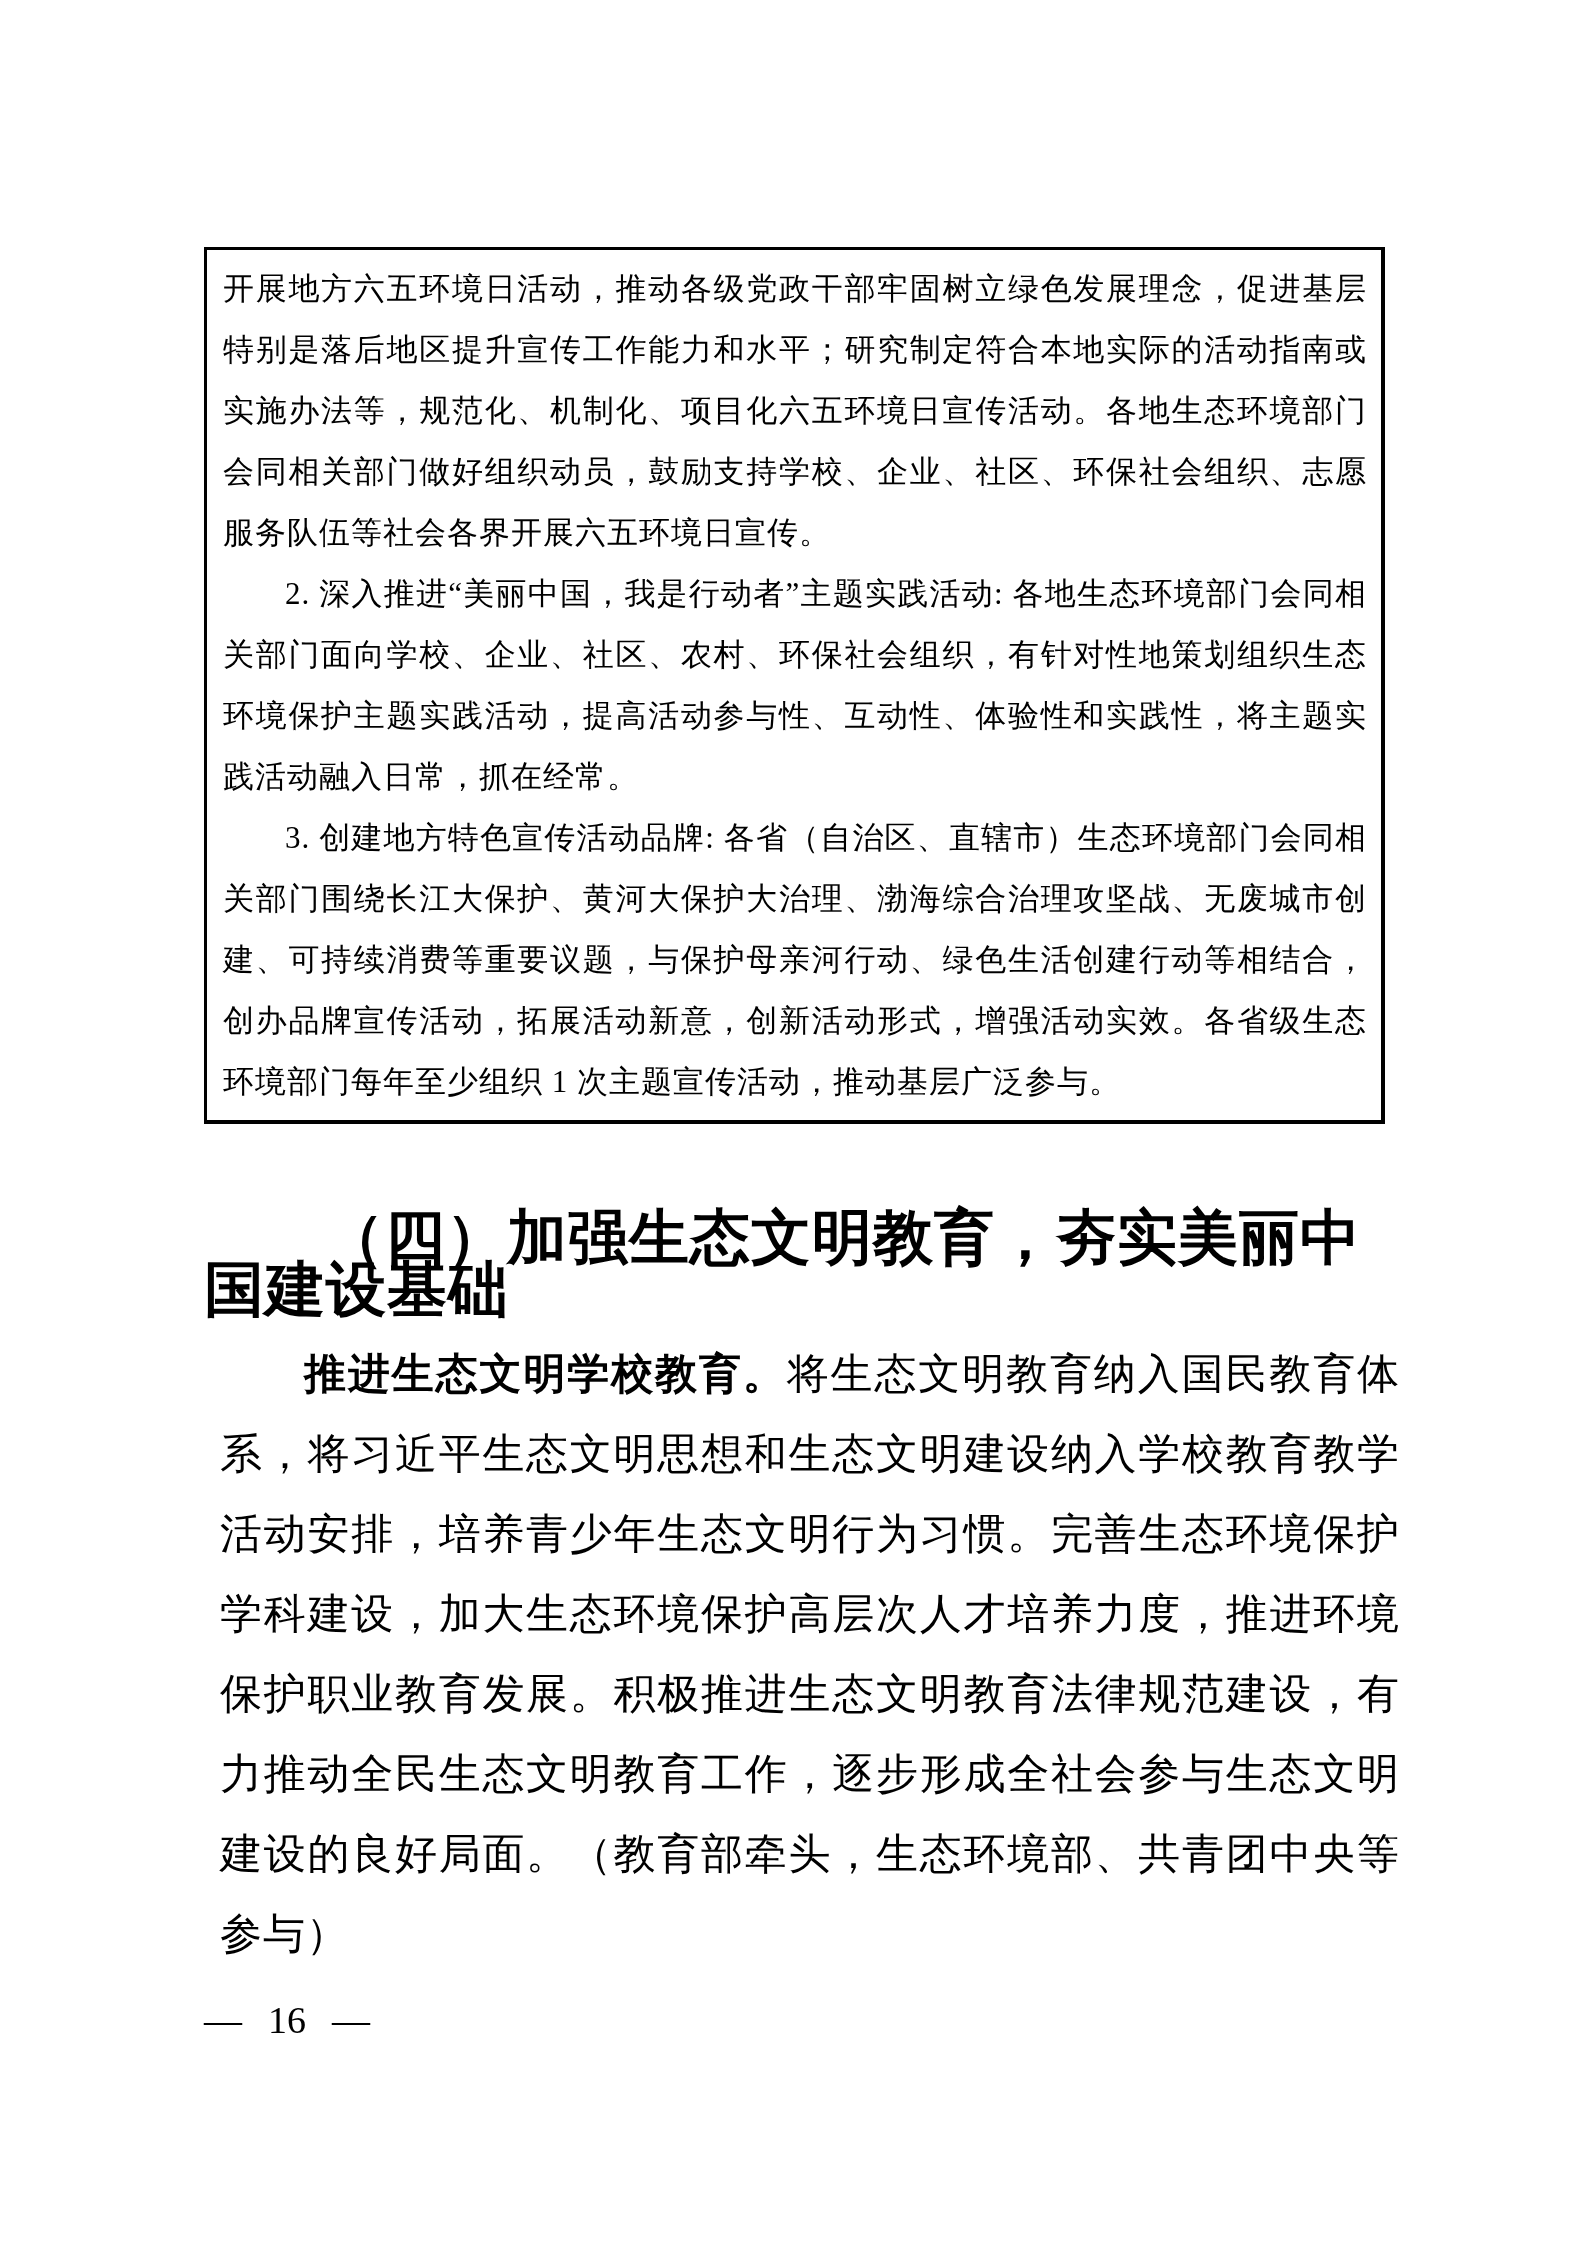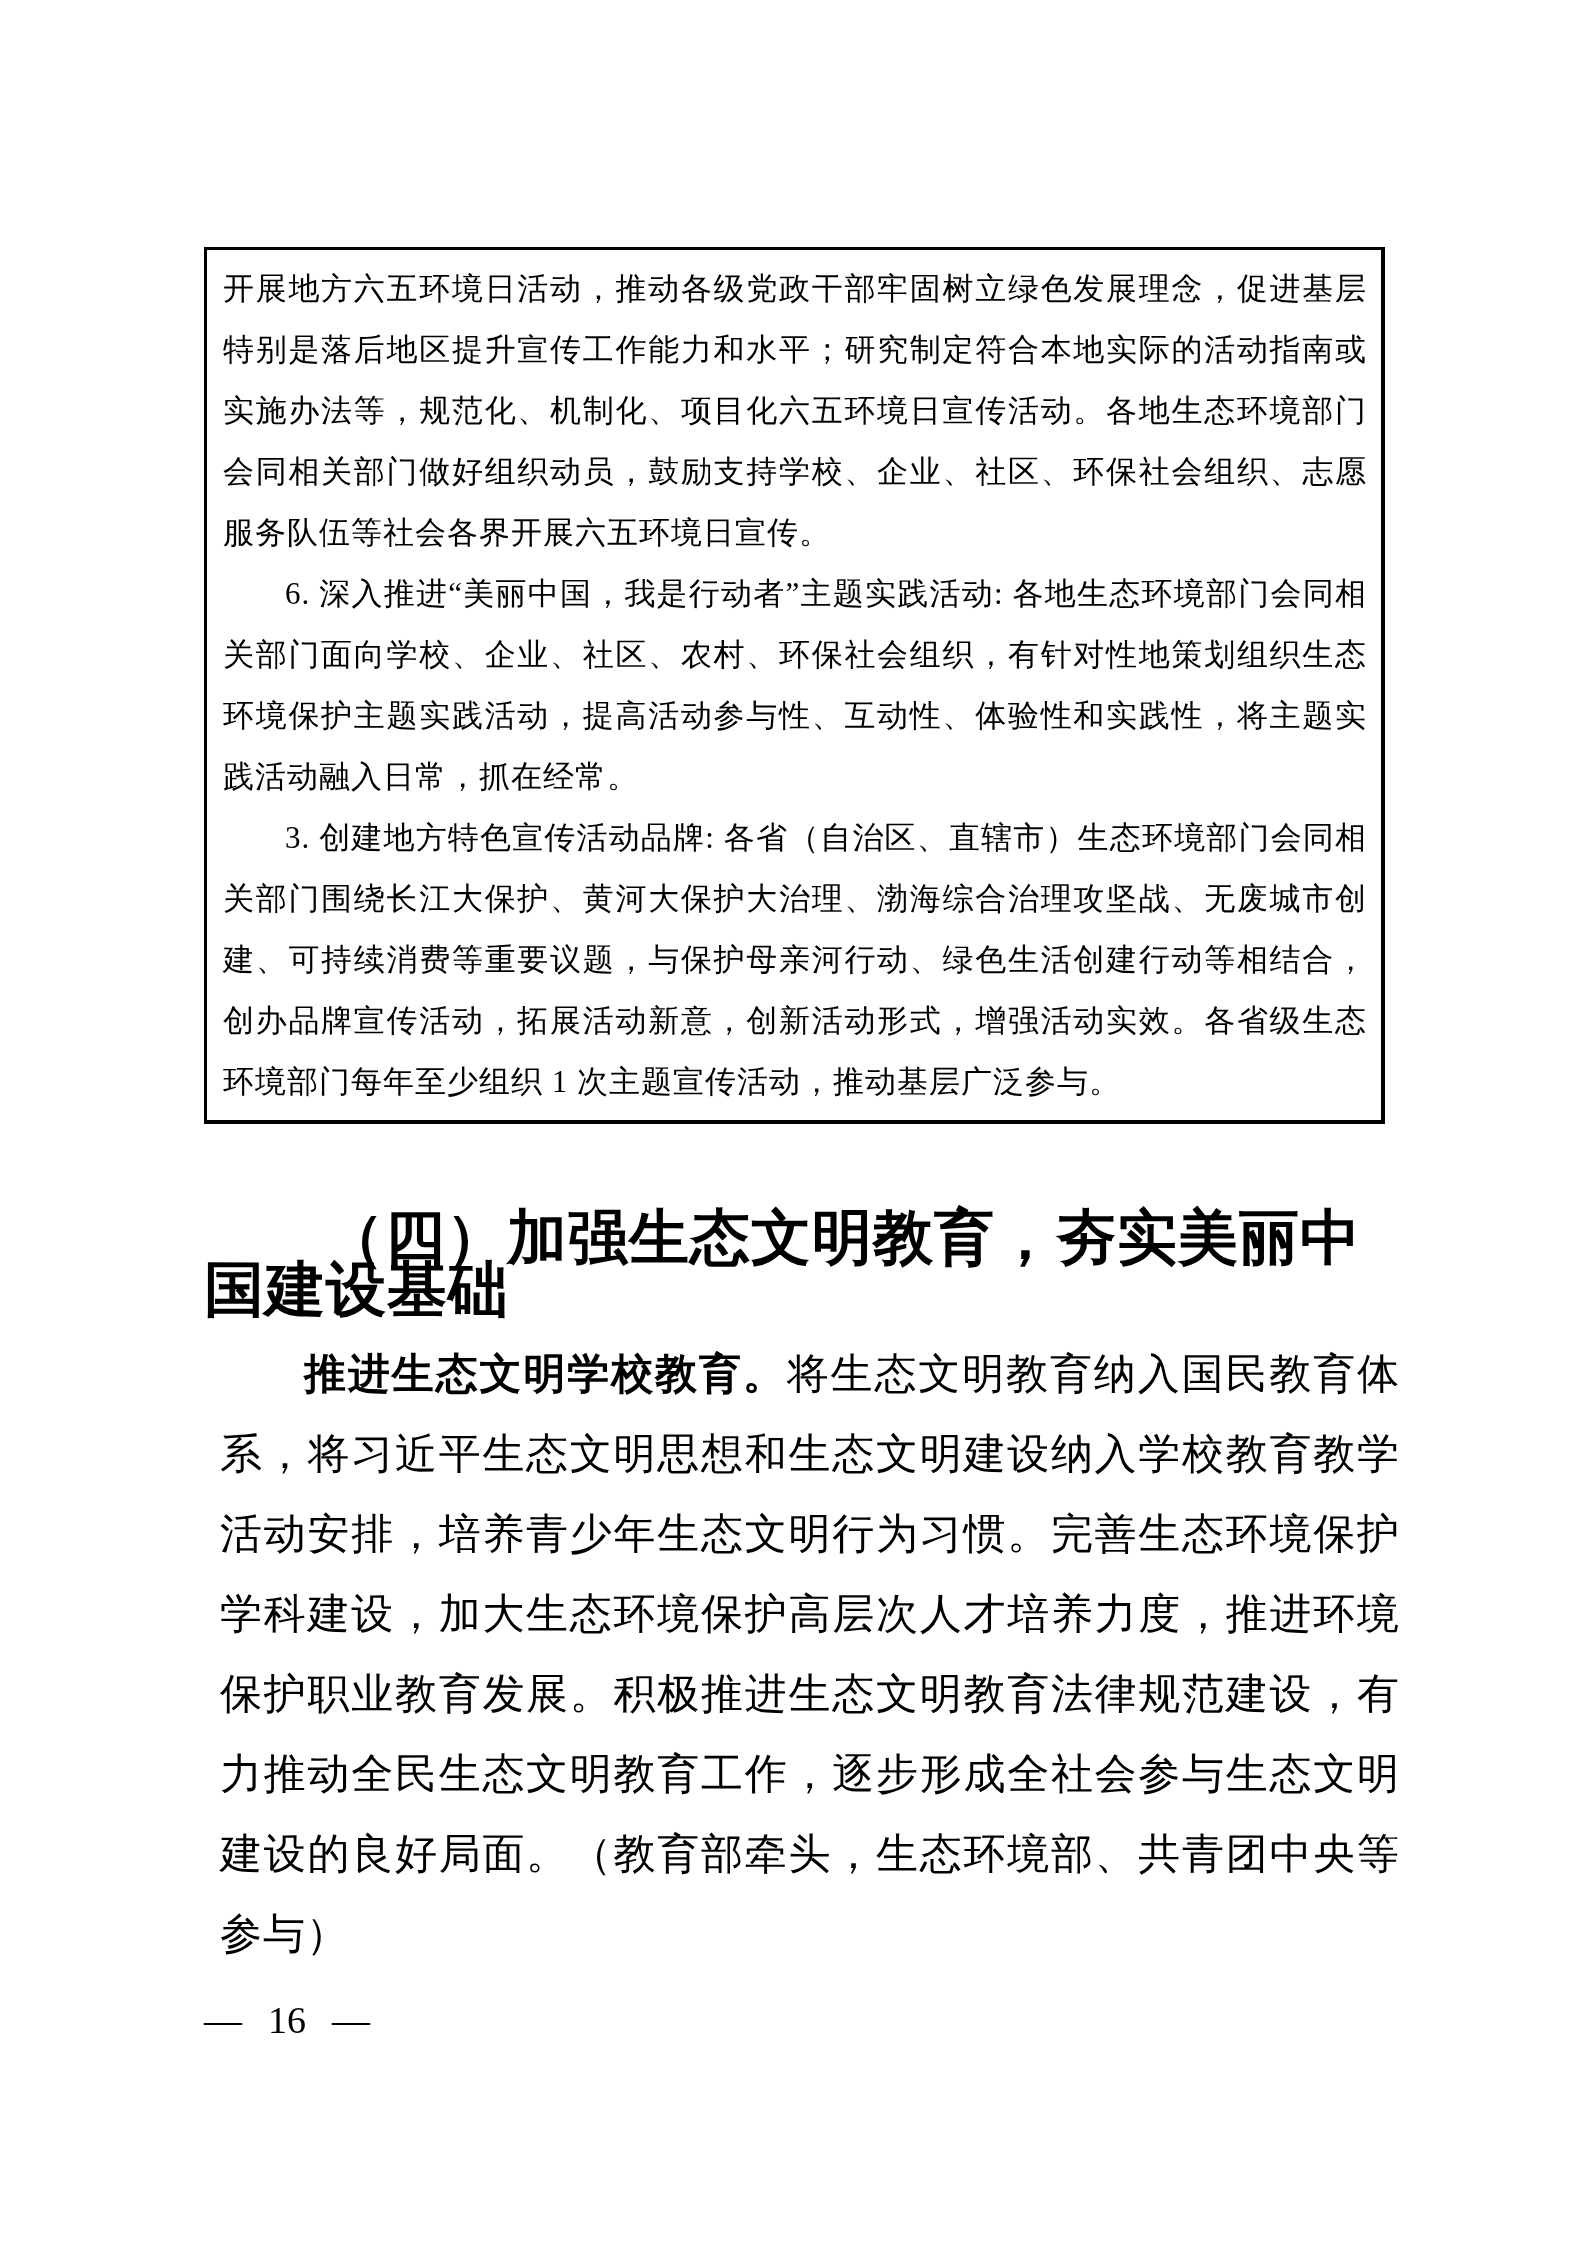--- a/index.html
+++ b/index.html
@@ -81,21 +81,21 @@
 </style>
 </head>
 <body>
 
 <div class="page">
 
   <div class="content">
 
     <div class="excerpt-box">
       <p class="box-p">开展地方六五环境日活动，推动各级党政干部牢固树立绿色发展理念，促进基层特别是落后地区提升宣传工作能力和水平；研究制定符合本地实际的活动指南或实施办法等，规范化、机制化、项目化六五环境日宣传活动。各地生态环境部门会同相关部门做好组织动员，鼓励支持学校、企业、社区、环保社会组织、志愿服务队伍等社会各界开展六五环境日宣传。</p>
-      <p class="box-p indent">6. 深入推进“美丽中国，我是行动者”主题实践活动: 各地生态环境部门会同相关部门面向学校、企业、社区、农村、环保社会组织，有针对性地策划组织生态环境保护主题实践活动，提高活动参与性、互动性、体验性和实践性，将主题实践活动融入日常，抓在经常。</p>
+      <p class="box-p indent">2. 深入推进“美丽中国，我是行动者”主题实践活动: 各地生态环境部门会同相关部门面向学校、企业、社区、农村、环保社会组织，有针对性地策划组织生态环境保护主题实践活动，提高活动参与性、互动性、体验性和实践性，将主题实践活动融入日常，抓在经常。</p>
       <p class="box-p indent">3. 创建地方特色宣传活动品牌: 各省（自治区、直辖市）生态环境部门会同相关部门围绕长江大保护、黄河大保护大治理、渤海综合治理攻坚战、无废城市创建、可持续消费等重要议题，与保护母亲河行动、绿色生活创建行动等相结合，创办品牌宣传活动，拓展活动新意，创新活动形式，增强活动实效。各省级生态环境部门每年至少组织 1 次主题宣传活动，推动基层广泛参与。</p>
     </div>
 
     <h2 class="section-heading">（四）加强生态文明教育，夯实美丽中国建设基础</h2>
 
     <p class="body-p"><span class="lead">推进生态文明学校教育。</span><span>将生态文明教育纳入国民教育体系，将习近平生态文明思想和生态文明建设纳入学校教育教学活动安排，培养青少年生态文明行为习惯。完善生态环境保护学科建设，加大生态环境保护高层次人才培养力度，推进环境保护职业教育发展。积极推进生态文明教育法律规范建设，有力推动全民生态文明教育工作，逐步形成全社会参与生态文明建设的良好局面。（教育部牵头，生态环境部、共青团中央等参与）</span></p>
 
 
   </div>
 

